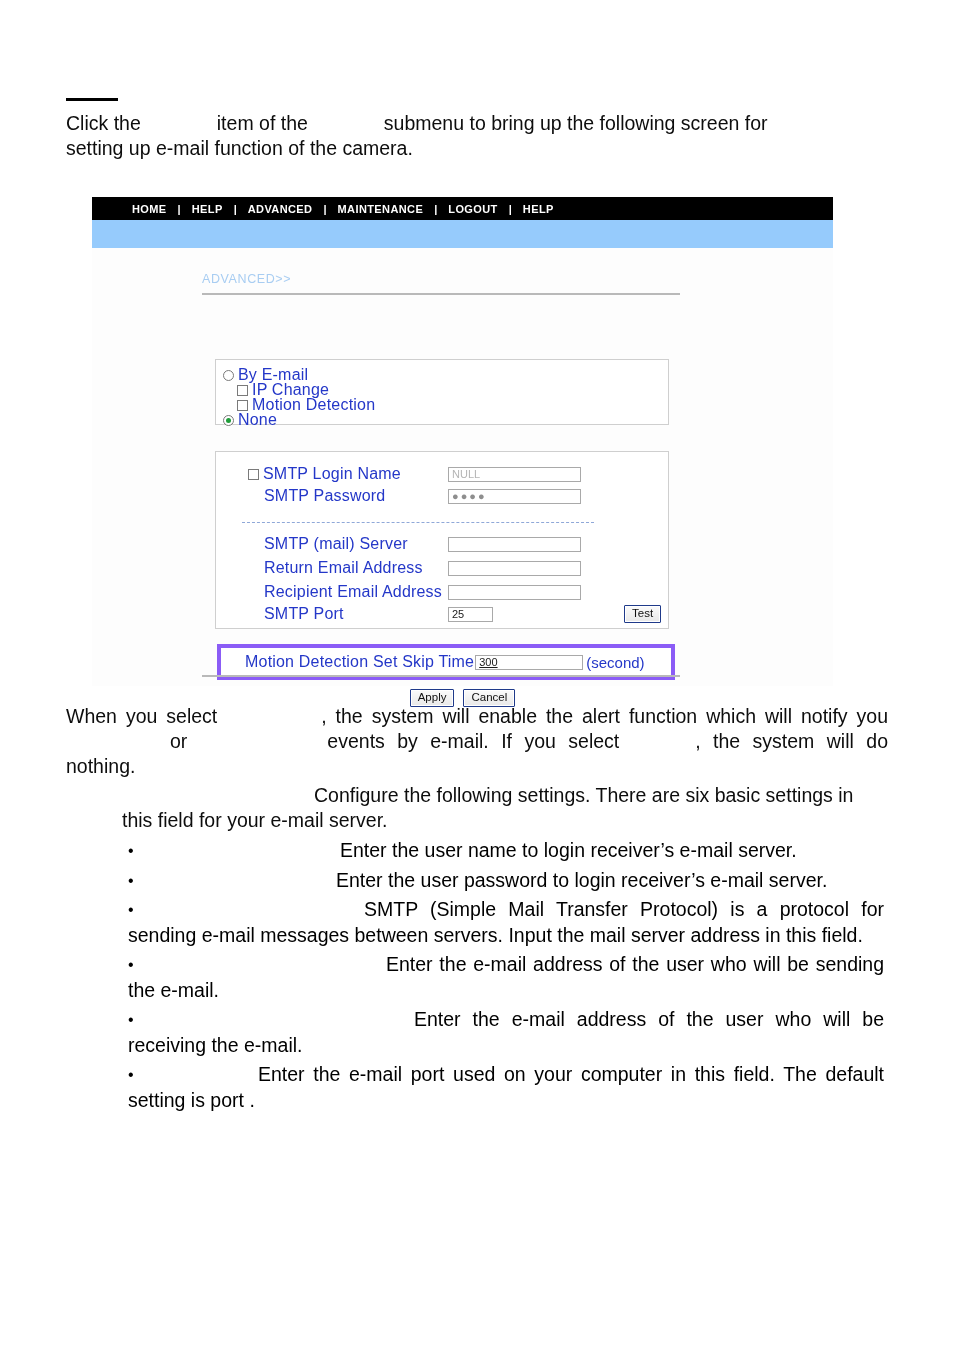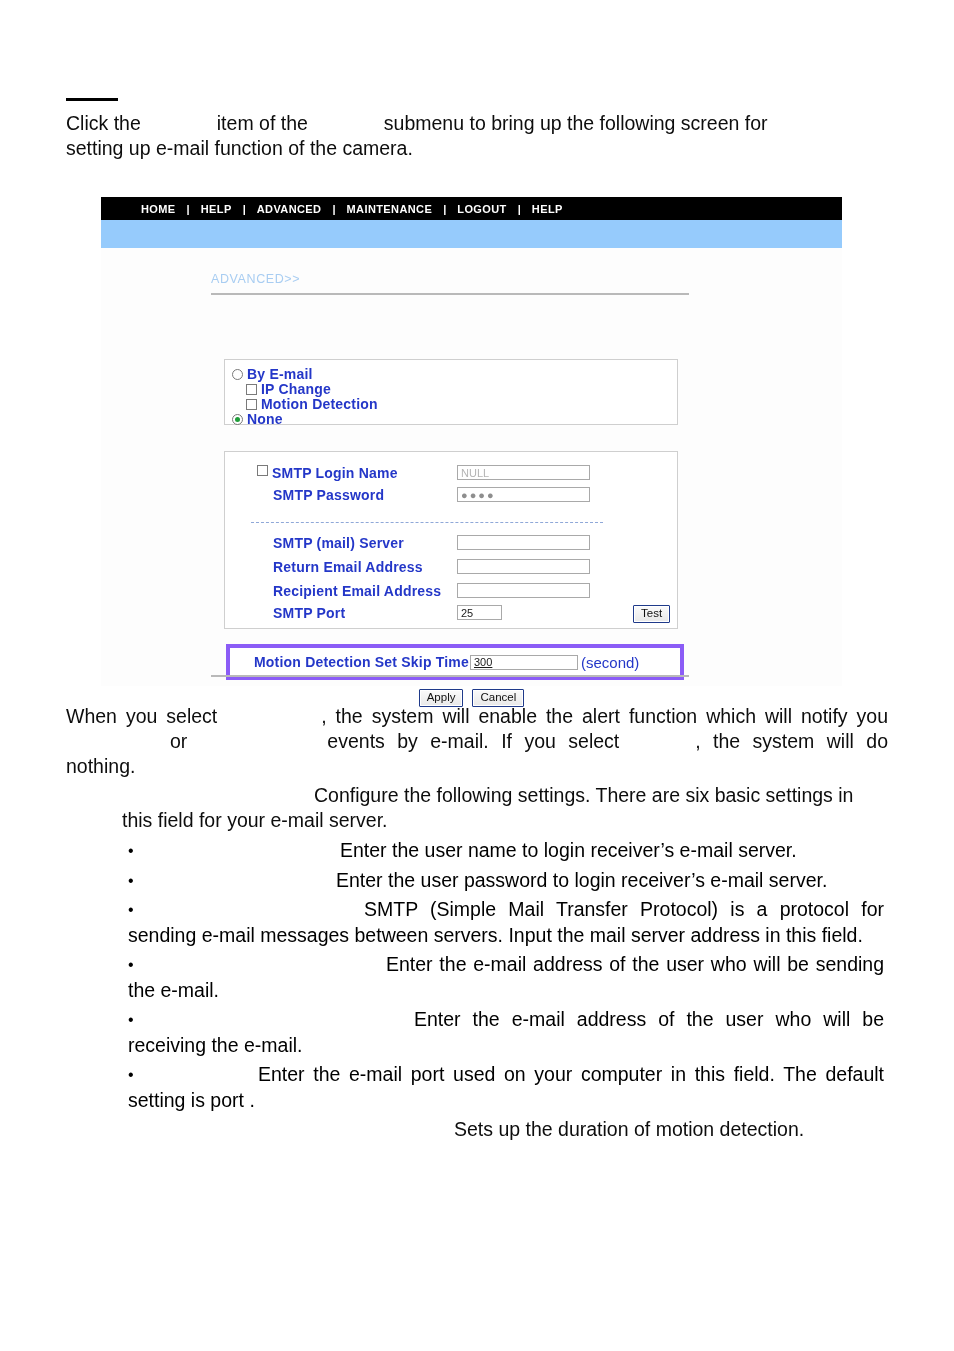--- a/index.html
+++ b/index.html
@@ -71,21 +71,21 @@
     position: absolute;
     left: 58px;
     top: 0;
     font-size: 16px;
     line-height: 25.5px;
   }
 
   
   .shot {
     position: absolute;
-    left: 101px;
+    left: 92px;
     top: 197px;
     width: 741px;
     height: 489px;
     background: #7f1d1d;
     font-family: "Liberation Sans", sans-serif;
   }
 
   .navbar {
     height: 23px;
     background: #000000;
@@ -132,22 +132,22 @@
     left: 110px;
     top: 45px;
     width: 478px;
     height: 2px;
     background: #b9b9b9;
   }
 
   
   .lbl {
     color: #2437c8;
-    font-size: 14px;
-    font-weight: bold;
+    font-size: 16px;
+    font-weight: normal;
     letter-spacing: 0.2px;
     white-space: nowrap;
   }
 
   
   .box-alert {
     position: absolute;
     left: 123px;
     top: 111px;
     width: 452px;
@@ -194,20 +194,21 @@
     left: 123px;
     top: 203px;
     width: 452px;
     height: 176px;
     border: 1px solid #cfcfcf;
     background: #ffffff;
   }
   .fld-row {
     position: absolute;
     display: flex;
+    align-items: center;
     padding-left: 20px;
   }
   .fld-row .lbl { width: 196px; }
   .tinput {
     border: 1px solid #a9a9a9;
     background: #ffffff;
     height: 15px;
     box-sizing: border-box;
     font-family: "Liberation Sans", sans-serif;
     font-size: 11px;
@@ -411,15 +412,14 @@
     <li><span class="blank b-gap-xl" style="width:236px;"> </span><span>SMTP (Simple Mail Transfer Protocol) is a protocol for sending e-mail messages between servers.  Input the mail server address in this field.</span></li>
 
     <li><span class="blank b-gap-xl" style="width:258px;"> </span><span>Enter the e-mail address of the user who will be sending the e-mail.</span></li>
 
     <li><span class="blank b-gap-xl" style="width:286px;"> </span><span>Enter the e-mail address of the user who will be receiving the e-mail.</span></li>
 
     <li><span class="blank b-gap-xl" style="width:130px;"> </span><span>Enter the e-mail port used on your computer in this field.  The default setting is port    .</span></li>
 
   </ul>
 
-  <p class="para nojust" style="margin-top:2px; padding-left:58px;"><span class="blank" style="width:330px;"> </span><span>Sets up the duration of motion detection.</span></p>
 
 </div>
 
 </body></html>

